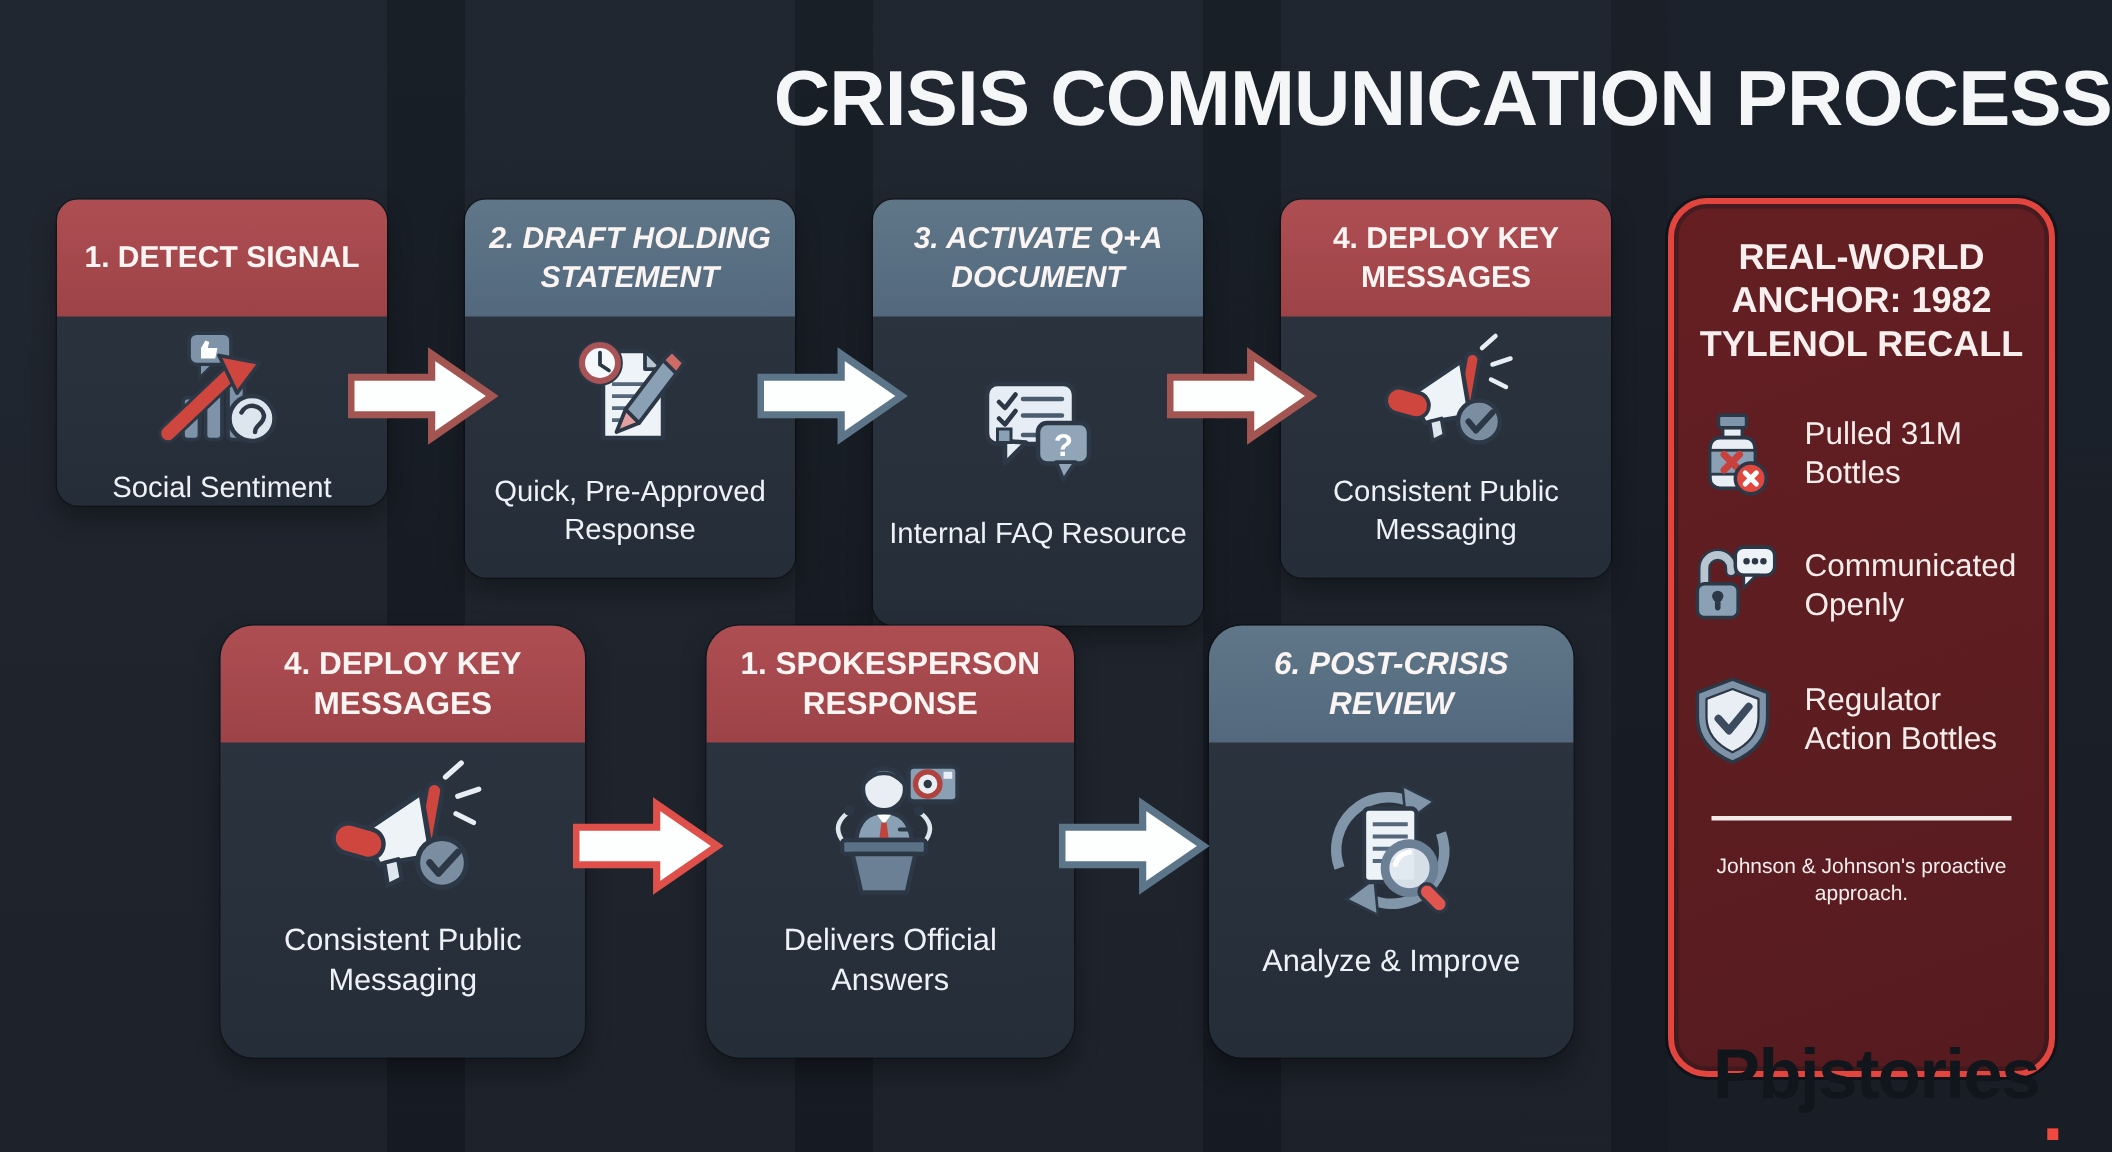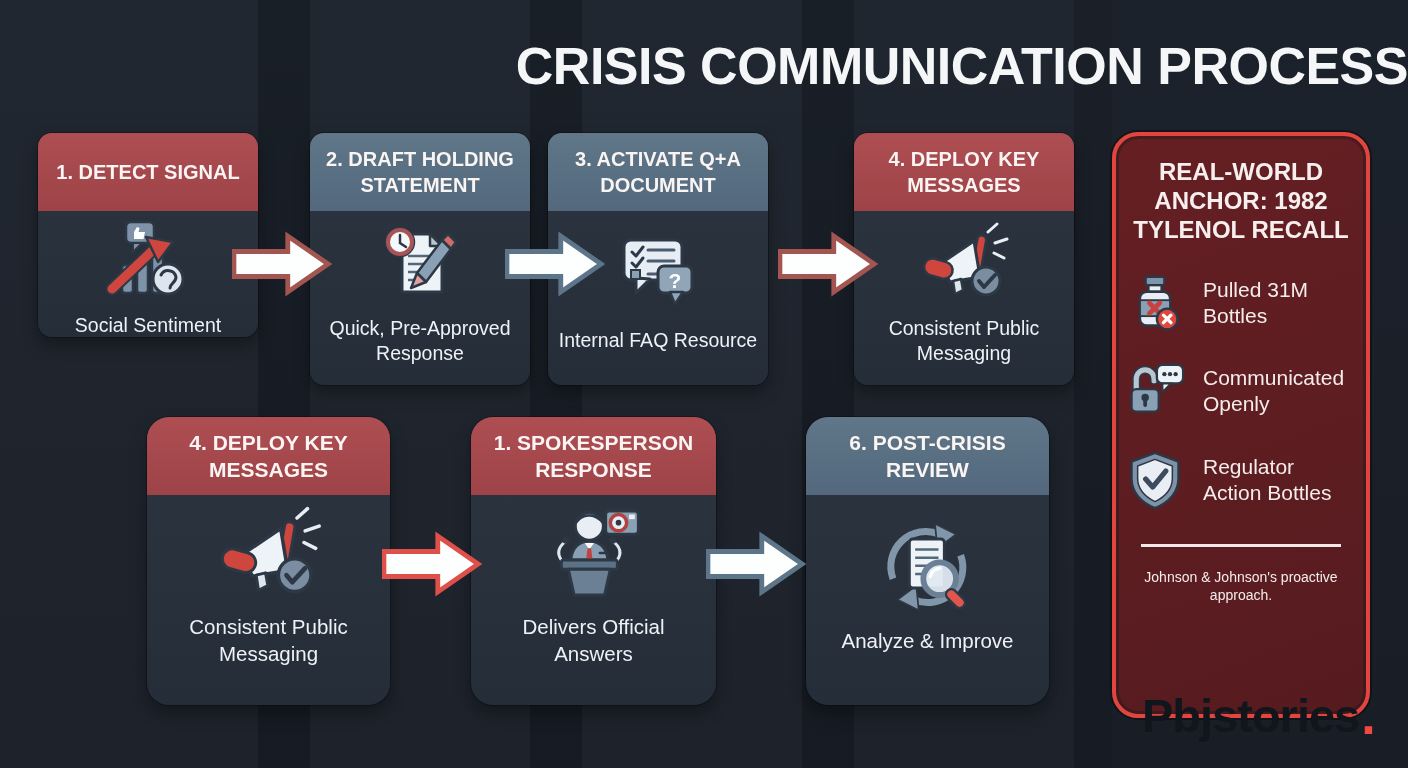--- a/index.html
+++ b/index.html
@@ -26,21 +26,21 @@
     box-shadow:0 0 0 1px rgba(0,0,0,.28), 0 8px 16px rgba(0,0,0,.35);
   }
   .card.r2 { border-radius:22px; }
   .hdr {
     min-height:78px; display:flex; align-items:center; justify-content:center;
     text-align:center; font-weight:bold; font-size:20px; line-height:1.3;
     padding:8px 14px; color:#faf4f3;
   }
   .card.r2 .hdr { font-size:21px; }
   .hdr.red  { background:linear-gradient(180deg,#ae4e53,#9d4347); }
-  .hdr.blue { background:linear-gradient(180deg,#5f7789,#53687d); }
+  .hdr.blue { background:linear-gradient(180deg,#5f7789,#53687d);font-style:italic; }
   .cbody {
     flex:1; display:flex; flex-direction:column; align-items:center;
     justify-content:center; gap:12px; padding:6px 10px 16px;
   }
   .card.r2 .cbody { padding-bottom:34px; }
   .caption { font-size:19.5px; line-height:1.3; text-align:center; color:#eef2f6; }
   .card.r2 .caption { font-size:20.5px; }
   .icon-wrap { display:flex; align-items:center; justify-content:center; }
   
   .arrow { position:absolute; }
@@ -61,21 +61,21 @@
   .sb-item .sb-ic { flex:0 0 60px; display:flex; justify-content:center; }
   .sb-item .sb-label { font-size:21px; line-height:1.25; color:#f5ecec; }
   .sb-divider { width:200px; border-top:3px solid #f2eae9; margin-top:6px; }
   .sb-footer {
     margin-top:22px; font-size:14px; line-height:1.25; text-align:center; color:#f5ecec;
   }
   
   .watermark {
     position:absolute; left:1142px; top:688px; z-index:6;
     font-size:47px; font-weight:bold; letter-spacing:-1px; color:#11161d;
-    display:flex; align-items:center;
+    display:flex; align-items:flex-end;
   }
   .watermark .dot { color:#f0493f; font-size:52px; line-height:0; margin-left:2px; }
 </style>
 </head>
 <body>
 
 <div class="stage">
 
   <div class="title">CRISIS COMMUNICATION PROCESS</div>
 
@@ -114,21 +114,21 @@
           <polygon points="70,20 79,29 84,22 76,14" fill="#cf6b66" stroke="#2c3845" stroke-width="2.5" stroke-linejoin="round"></polygon>
           <circle cx="28" cy="22" r="14" fill="#f6f9fb" stroke="#2c3845" stroke-width="2.5"></circle>
           <circle cx="28" cy="22" r="12" fill="none" stroke="#a85356" stroke-width="4"></circle>
           <path d="M28 15 v8 l6 4" stroke="#2c3845" stroke-width="2.5" fill="none" stroke-linecap="round"></path>
         </svg>
       </div>
       <div class="caption">Quick, Pre-Approved Response</div>
     </div>
   </div>
 
-  <div class="card" style="left:548px; top:133px; width:220px; height:252px;">
+  <div class="card" style="left:582px; top:133px; width:220px; height:284px;">
     <div class="hdr blue">3. ACTIVATE Q+A DOCUMENT</div>
     <div class="cbody">
       <div class="icon-wrap">
         <svg width="96" height="84" viewBox="0 0 96 84">
           <rect x="14" y="8" width="58" height="40" rx="7" fill="#e7edf4" stroke="#2c3845" stroke-width="3"></rect>
           <polygon points="26,46 26,61 40,47" fill="#e7edf4" stroke="#2c3845" stroke-width="3" stroke-linejoin="round"></polygon>
           <path d="M22 20 l4 4 7 -9" stroke="#2c3845" stroke-width="3" fill="none" stroke-linecap="round" stroke-linejoin="round"></path>
           <path d="M22 31 l4 4 7 -9" stroke="#2c3845" stroke-width="3" fill="none" stroke-linecap="round" stroke-linejoin="round"></path>
           <path d="M38 18 h26 M38 29 h26" stroke="#4a5c6e" stroke-width="3" stroke-linecap="round"></path>
           <rect x="21" y="38" width="9" height="9" fill="#8aa0b5" stroke="#2c3845" stroke-width="2"></rect>

